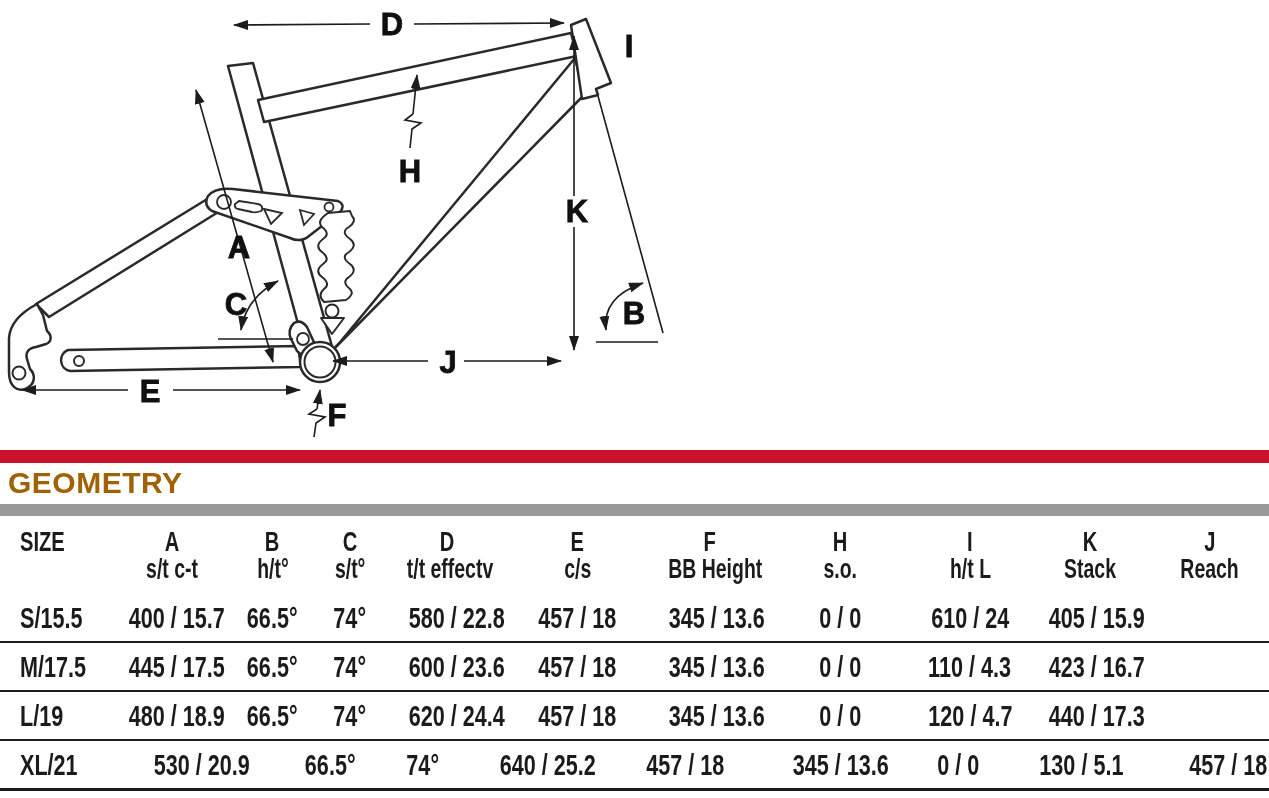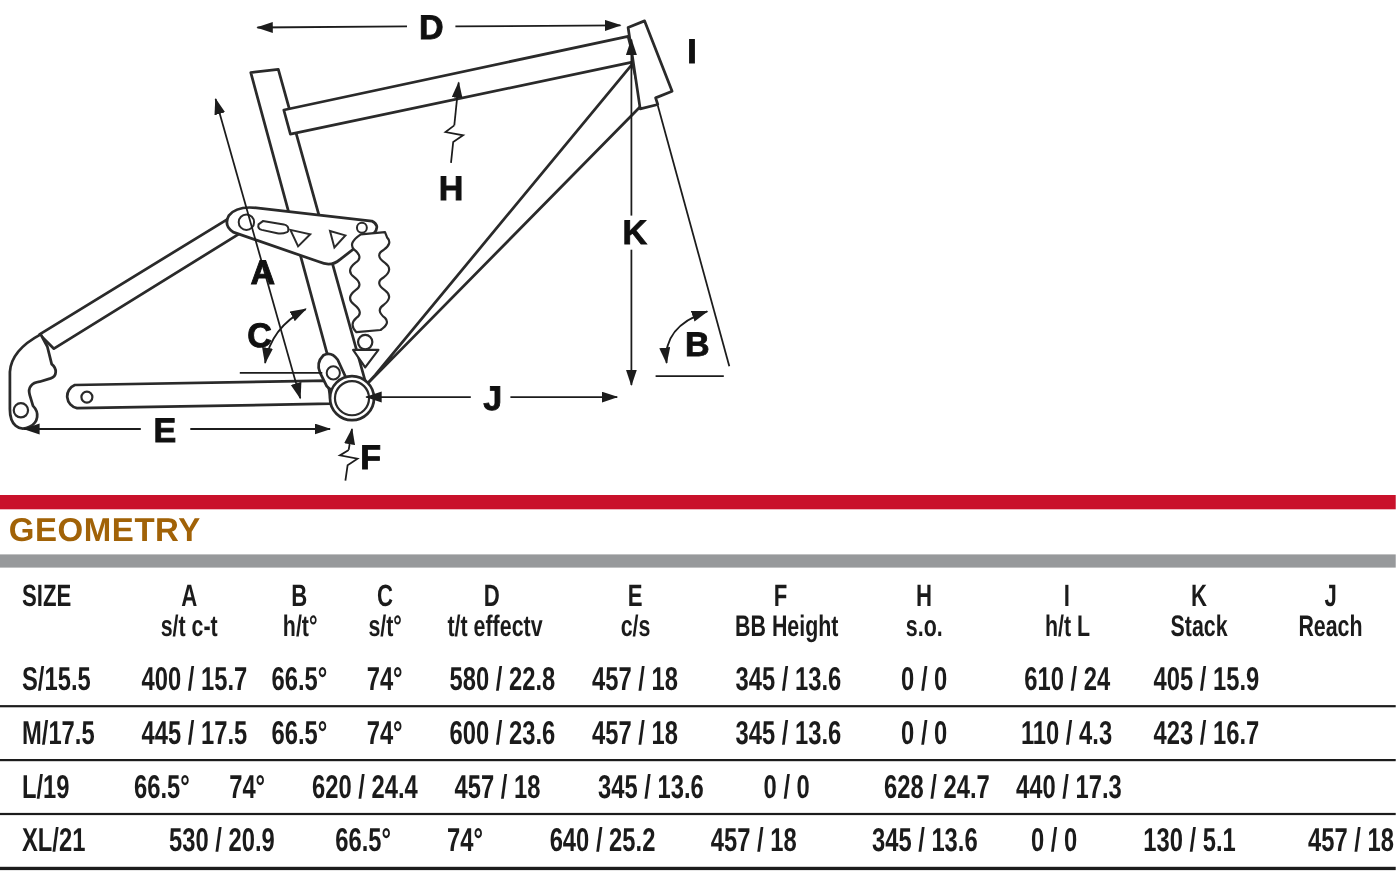--- a/index.html
+++ b/index.html
@@ -190,27 +190,28 @@
         <div class="t-cell col3"><span class="cond">74°</span></div>
         <div class="t-cell col4"><span class="cond">600 / 23.6</span></div>
         <div class="t-cell col5"><span class="cond">457 / 18</span></div>
         <div class="t-cell col6"><span class="cond">345 / 13.6</span></div>
         <div class="t-cell col7"><span class="cond">0 / 0</span></div>
         <div class="t-cell col8"><span class="cond">110 / 4.3</span></div>
         <div class="t-cell col10"><span class="cond">423 / 16.7</span></div>
       </div>
       <div class="t-row">
         <div class="t-cell col0"><span class="cond">L/19</span></div>
+        <div class="t-cell col1"><span class="cond">480 / 18.9</span></div>
         <div class="t-cell col2"><span class="cond">66.5°</span></div>
         <div class="t-cell col3"><span class="cond">74°</span></div>
         <div class="t-cell col4"><span class="cond">620 / 24.4</span></div>
         <div class="t-cell col5"><span class="cond">457 / 18</span></div>
         <div class="t-cell col6"><span class="cond">345 / 13.6</span></div>
         <div class="t-cell col7"><span class="cond">0 / 0</span></div>
-        <div class="t-cell col9"><span class="cond">628 / 24.7</span></div>
+        <div class="t-cell col8"><span class="cond">120 / 4.7</span></div>
         <div class="t-cell col10"><span class="cond">440 / 17.3</span></div>
       </div>
       <div class="t-row">
         <div class="t-cell col0"><span class="cond">XL/21</span></div>
         <div class="t-cell col1"><span class="cond">530 / 20.9</span></div>
         <div class="t-cell col2"><span class="cond">66.5°</span></div>
         <div class="t-cell col3"><span class="cond">74°</span></div>
         <div class="t-cell col4"><span class="cond">640 / 25.2</span></div>
         <div class="t-cell col5"><span class="cond">457 / 18</span></div>
         <div class="t-cell col6"><span class="cond">345 / 13.6</span></div>

